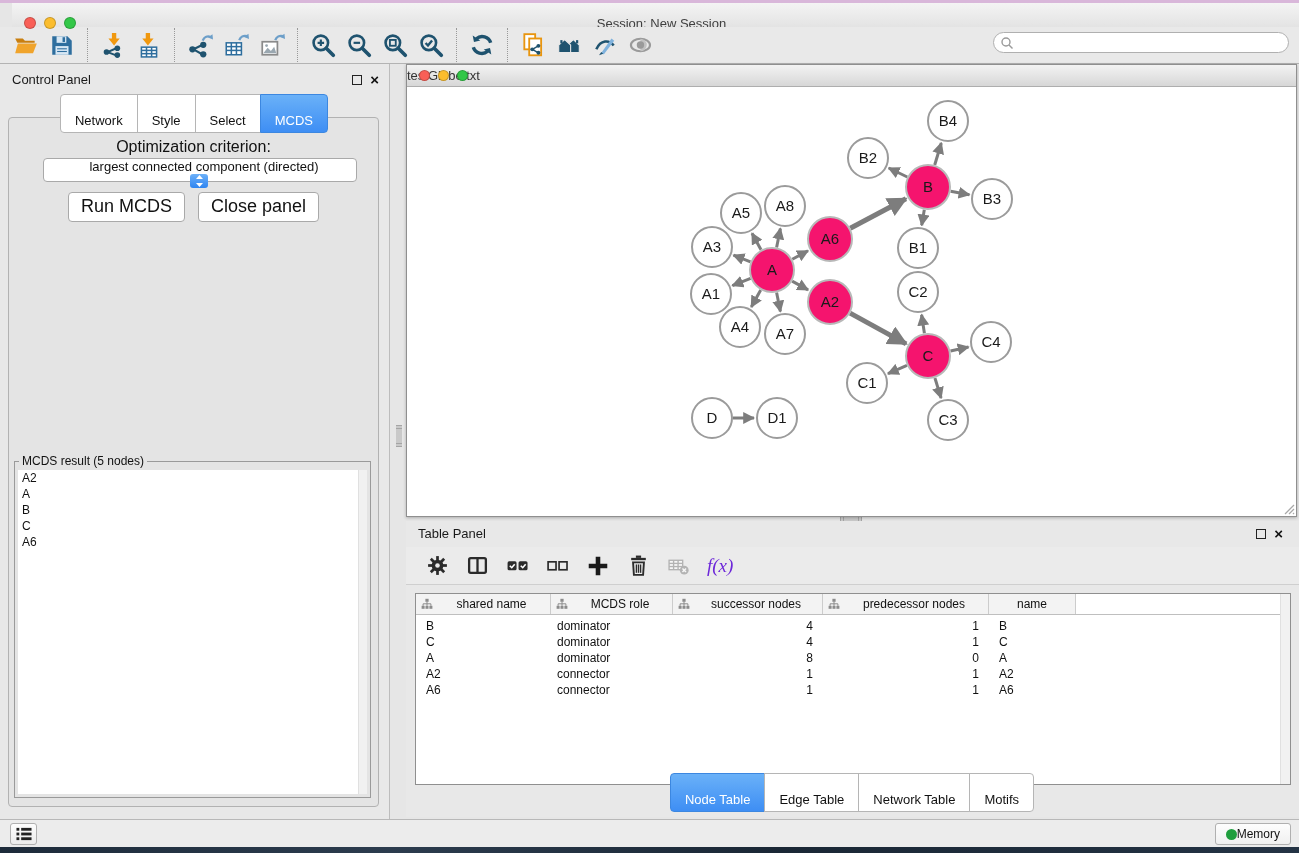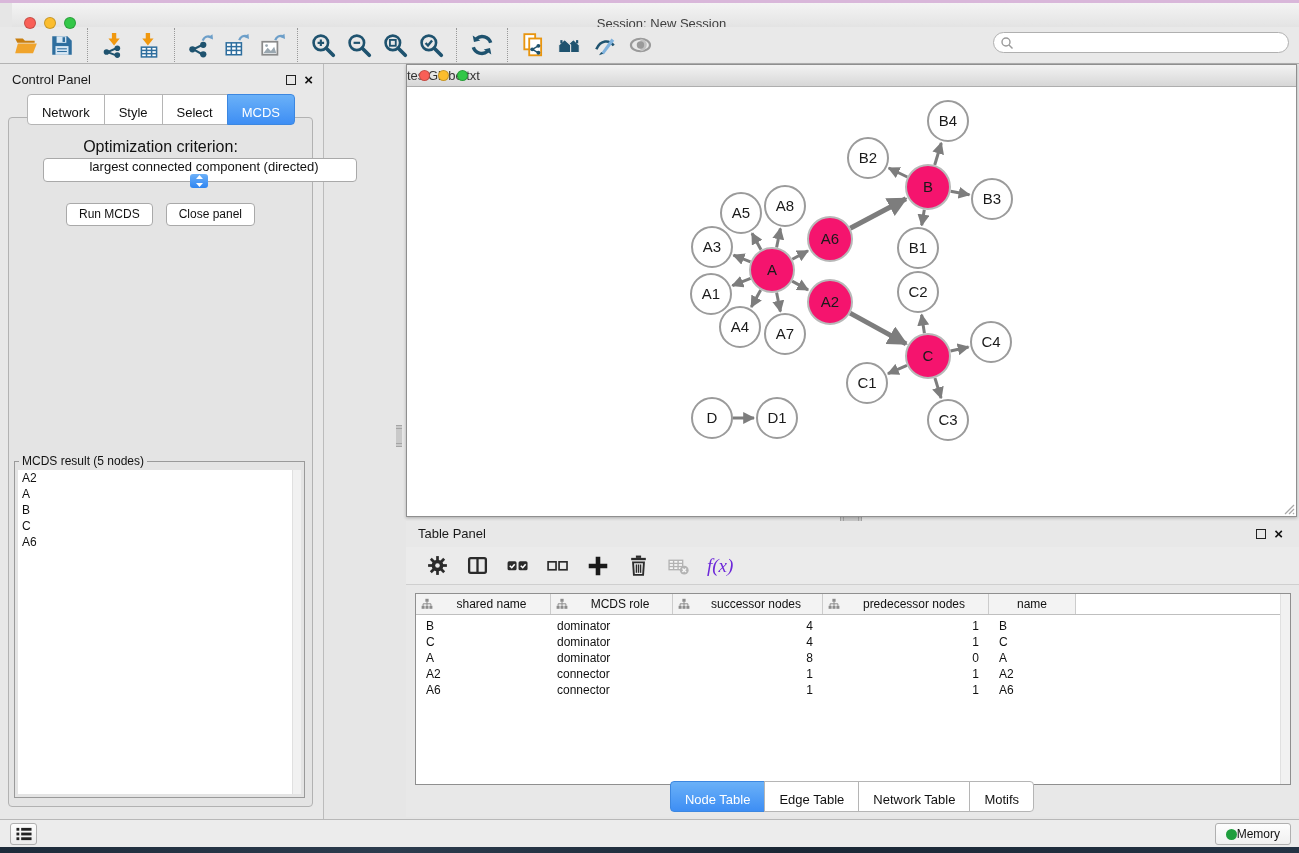--- a/index.html
+++ b/index.html
@@ -20,41 +20,41 @@
   .toolbar { position:absolute; left:0; top:27px; width:100%; height:37px; background:#e9e9e9;
              border-bottom:1px solid #b3b3b3; display:flex; align-items:center; padding-left:8px; }
   .tbtn { width:36px; height:32px; display:flex; align-items:center; justify-content:center; cursor:default; }
   .tsep { height:34px; border-left:1px dotted #999; margin:0 7px; }
   .searchbox { position:absolute; right:10px; top:5px; width:296px; height:21px; background:#fff;
                border:1px solid #b0b0b0; border-radius:11px; display:flex; align-items:center; padding-left:6px; }
   .searchbox input { border:none; outline:none; background:transparent; font-size:12px; width:260px;
                      font-family:"Liberation Sans",sans-serif; }
 
   
-  .control-panel { position:absolute; left:0; top:64px; width:324px; height:755px; background:#e8e8e8;
+  .control-panel { position:absolute; left:0; top:64px; width:390px; height:755px; background:#e8e8e8;
                    border-right:1px solid #bcbcbc; }
   .cp-header { position:absolute; left:12px; top:8px; right:10px; display:flex; align-items:center; font-size:13px; color:#1a1a1a; }
   .panel-controls { margin-left:auto; display:flex; gap:8px; align-items:center; }
   .float-icon { width:10px; height:10px; border:1.6px solid #222; display:inline-block; }
   .close-icon { font-size:15px; font-weight:700; color:#111; line-height:10px; }
   .tabs-row { position:absolute; left:0; top:30px; width:100%; display:flex; justify-content:center; z-index:2; }
-  .tab { font-size:13px; padding:10px 14px 4px; background:#fff; border:1px solid #b5b5b5; margin-left:-1px; color:#111; }
+  .tab { font-size:13px; padding:18px 14px 4px; background:#fff; border:1px solid #b5b5b5; margin-left:-1px; color:#111; }
   .tab.first { border-radius:4px 0 0 4px; }
   .tab.last { border-radius:0 4px 4px 0; }
   .tab.active { background:linear-gradient(#6ab1f8,#3e8ef4); border-color:#3c87e0; color:#fff; }
   .cp-body { position:absolute; left:8px; top:53px; right:10px; bottom:12px; border:1px solid #b2b2b2;
              border-radius:4px; background:#e4e4e4; }
   .opt-label { position:absolute; top:20px; left:0; right:0; text-align:center; font-size:16px; color:#111; }
   .dropdown { position:absolute; top:40px; left:34px; width:314px; height:24px; background:#fff;
               border:1px solid #a9a9a9; border-radius:4px; display:flex; align-items:center;flex-direction:column; }
   .dropdown .dd-text { font-size:13px; padding-left:8px; color:#111; flex:1; }
   .dd-stepper { width:18px; height:20px; margin-right:2px; border-radius:3px;
                 background:linear-gradient(#6db1f9,#2f85f1); display:flex; align-items:center; justify-content:center; }
   .btn-row { position:absolute; top:74px; left:0; right:0; display:flex; justify-content:center; gap:13px; }
-  .btn { font-size:12px; padding:3px 12px 4px; background:#fff; border:1px solid #a9a9a9; border-radius:4px; color:#111;margin-top:11px; }
+  .btn { font-size:18px; padding:3px 12px 4px; background:#fff; border:1px solid #a9a9a9; border-radius:4px; color:#111; }
   fieldset.result-group { position:absolute; left:5px; right:7px; top:336px; bottom:8px;
                           border:1px solid #9a9a9a; background:transparent; }
   fieldset.result-group legend { font-size:12px; color:#111; padding:0 3px; margin-left:4px; }
   .listbox { position:absolute; left:3px; right:3px; top:2px; bottom:3px; background:#fff; overflow:hidden; }
   .list-item { font-size:12px; line-height:16px; padding-left:4px; color:#111; }
   .vtrack { position:absolute; right:0; top:0; bottom:0; width:9px; background:#f1f1f1; border-left:1px solid #e0e0e0; }
 
   
   .vsplit-grip { position:absolute; left:396px; top:425px; width:6px; height:22px;
                  border-top:4px double #a5a5a5; border-bottom:4px double #a5a5a5; background:#c9c9c9; }

